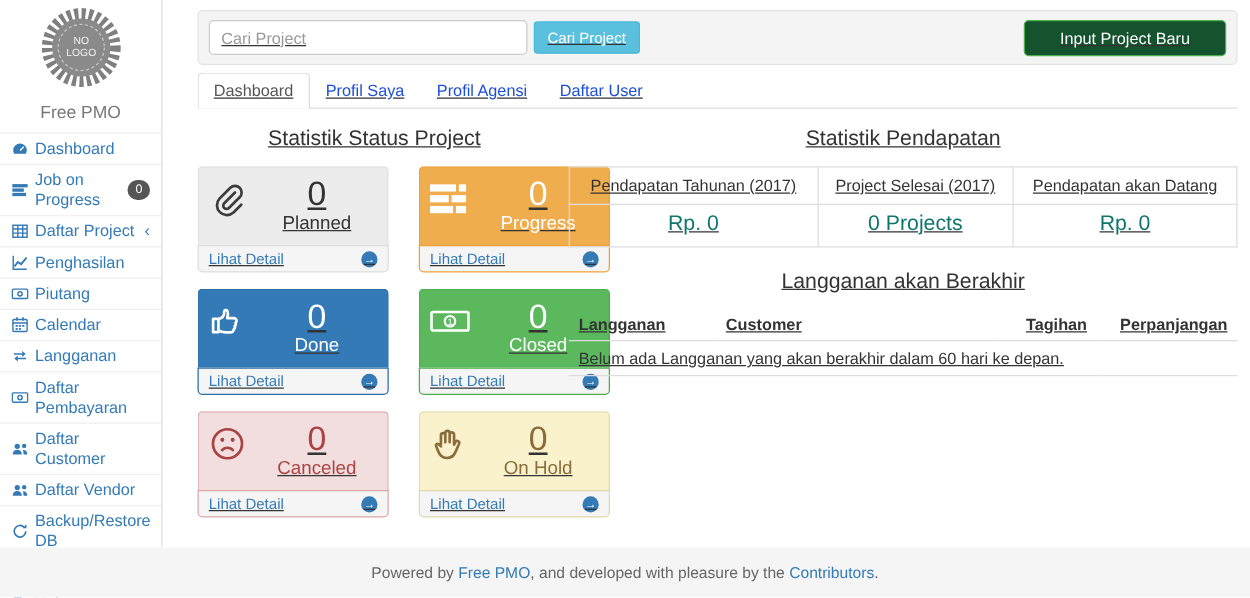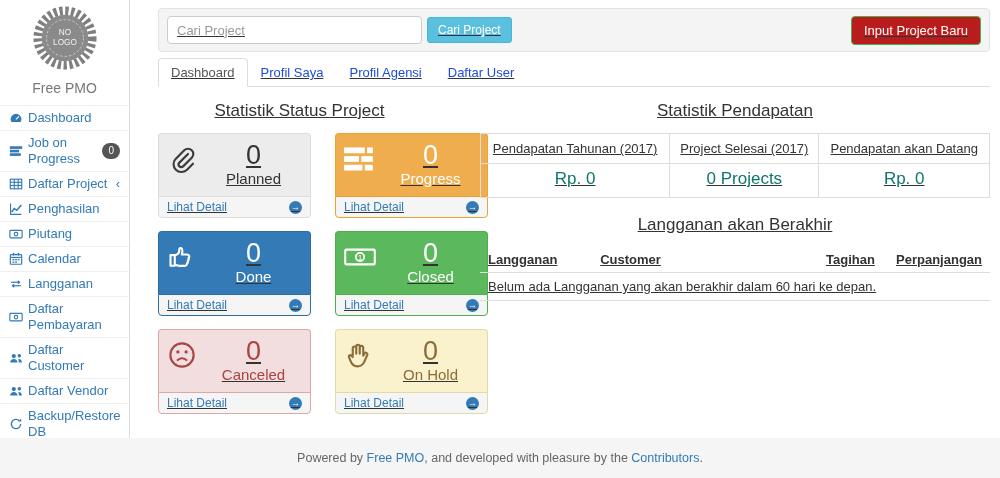--- a/index.html
+++ b/index.html
@@ -16,28 +16,28 @@
   .badge-count { margin-left:auto; background:#555; color:#fff; border-radius:10px; font-size:10px; line-height:10px; padding:3px 6px; }
   .chevron { margin-left:auto; color:#337ab7; font-size:13px; line-height:12px; }
 
   
   .main { position:absolute; left:148px; top:0; width:852px; height:438px; background:#fff;text-decoration:underline; }
   .well { margin:8px 10px 6px; height:44px; background:#f4f4f4; border:1px solid #e3e3e3; border-radius:4px; display:flex; align-items:center; padding:0 8px; }
   .search-input { width:255px; height:28px; border:1px solid #ccc; border-radius:4px; padding:0 9px; font-size:13px; color:#555; font-family:"Liberation Sans",sans-serif; }
   .search-input::placeholder { color:#999; }
   .btn { border-radius:4px; font-size:13px; cursor:pointer; font-family:"Liberation Sans",sans-serif; }
   .btn-info { margin-left:5px; background:#5bc0de; border:1px solid #46b8da; color:#fff; font-size:12px; padding:5px 10px; border-radius:3px; }
-  .btn-success { margin-left:auto; background:#b91c1c; border:1px solid #4cae4c; color:#fff; padding:6px 12px; }
+  .btn-success { margin-left:auto; background:#14532d; border:1px solid #4cae4c; color:#fff; padding:6px 28px; }
 
   .tabs { margin:0 10px; border-bottom:1px solid #ddd; display:flex; }
   .tab { padding:6px 12px; font-size:13px; color:#1d4ed8; cursor:pointer; border:1px solid transparent; border-radius:4px 4px 0 0; margin-bottom:-1px; }
   .tab.active { background:#fff; border-color:#ddd #ddd #fff; color:#555; cursor:default; }
 
   .content { display:flex; padding:0 10px; }
-  .col-left { width:283px; margin-right:39px; }
+  .col-left { width:283px; margin-right:14px; }
   .col-right { flex:1; }
   .sec-title { text-align:center; font-size:17px; font-weight:normal; color:#333; margin:14px 0 12px; }
 
   .cards-grid { display:grid; grid-template-columns:153px 153px; column-gap:24px; row-gap:13px; }
   .card { width:153px; font-size:0; }
   .ch { height:63px; border:1px solid; border-bottom:none; border-radius:4px 4px 0 0; padding:7px 8px 0; display:flex; }
   .ch .icon-box { width:38px; padding-top:3px; }
   .ch .num-box { flex:1; text-align:center; }
   .count { font-size:27px; line-height:29px; }
   .clabel { font-size:15px; line-height:18px; }

